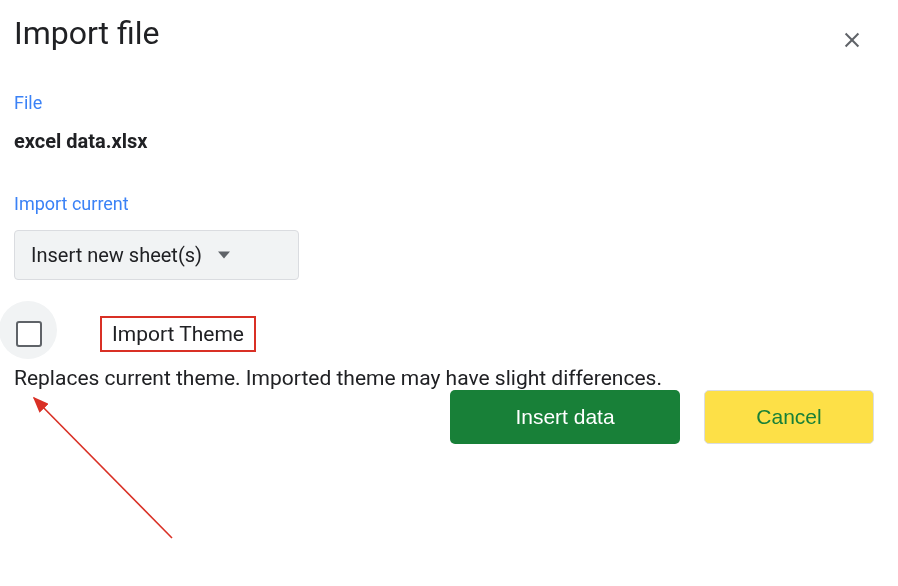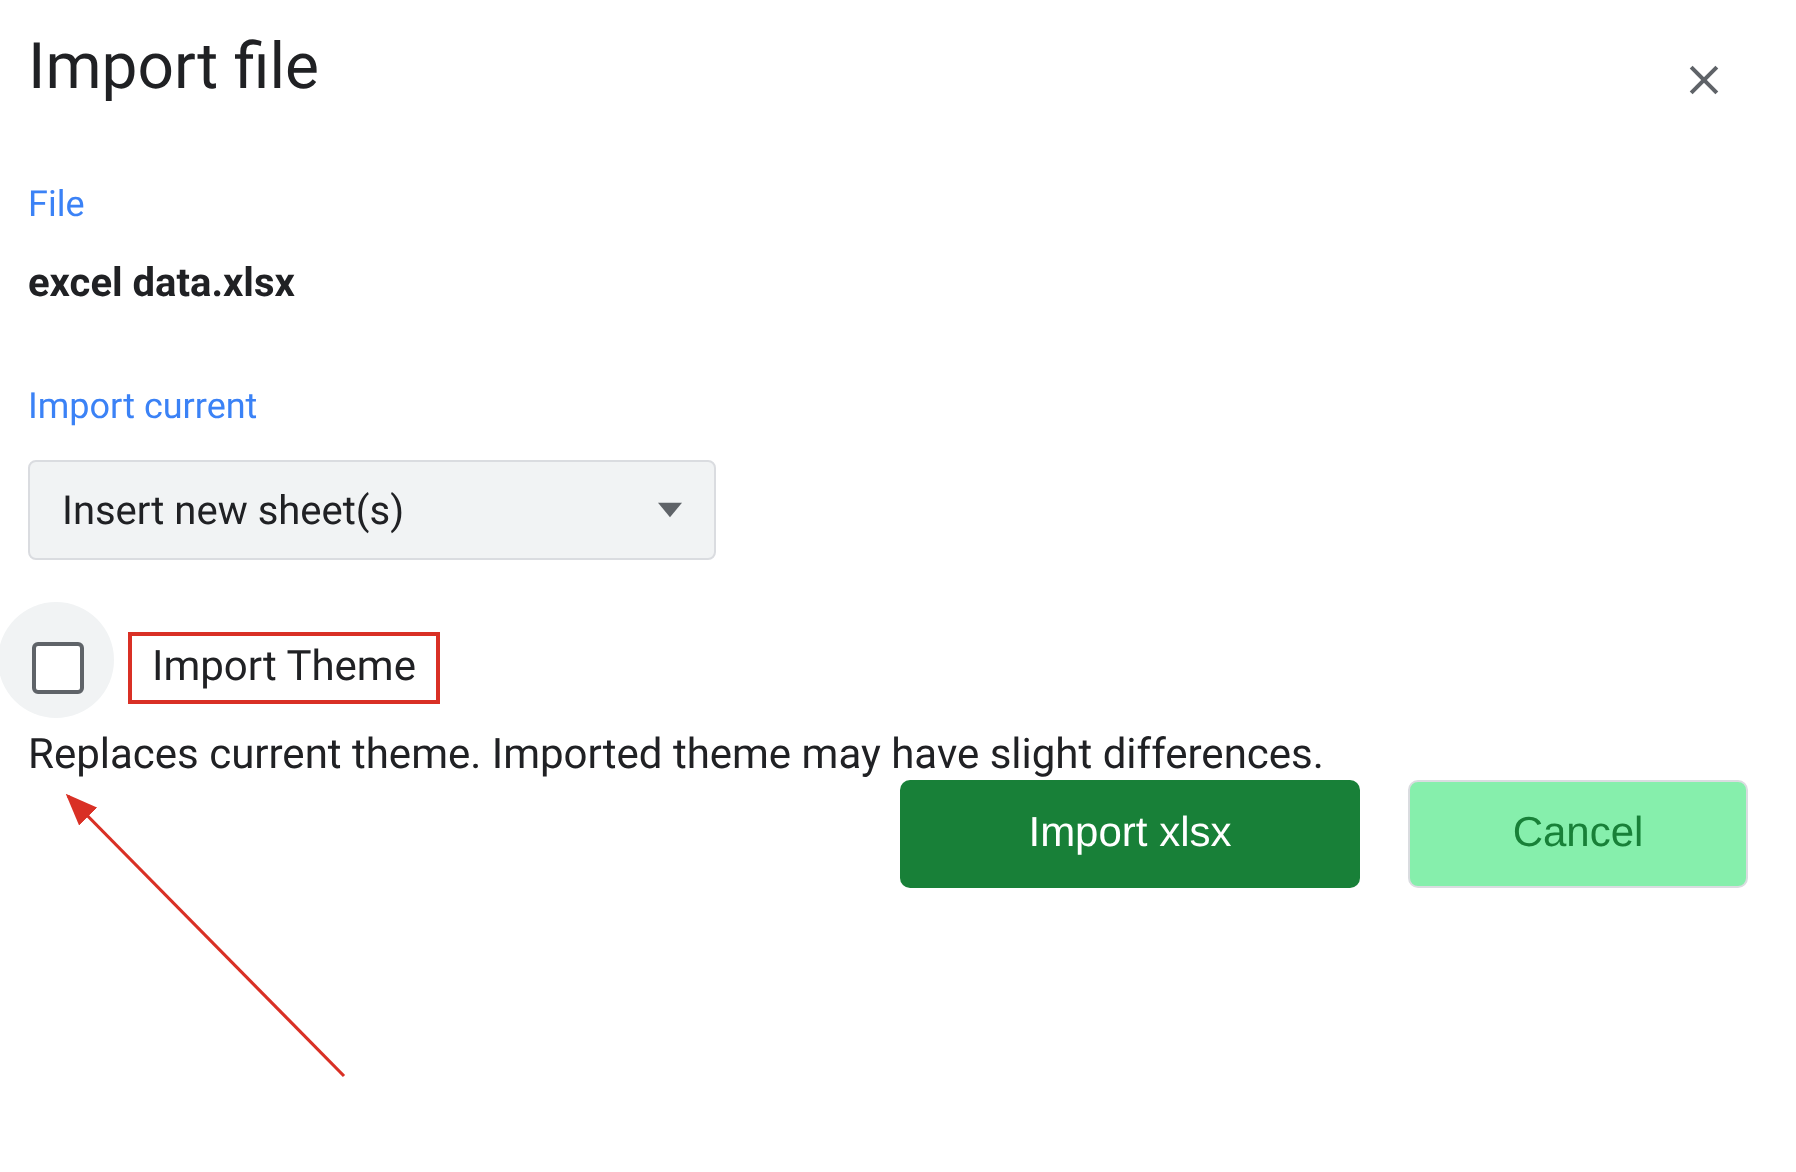--- a/index.html
+++ b/index.html
@@ -53,40 +53,40 @@
     }
     .dropdown {
       display: inline-flex;
       align-items: center;
       border: 1px solid #dadce0;
       background: #f1f3f4;
       border-radius: 4px;
       padding: 12px 16px;
       cursor: pointer;
       margin-bottom: 36px;
-      width: 344px;
-      justify-content: space-between;
+      width: 285px;
     }
     .dropdown-text {
       font-size: 20px;
       color: #202124;
     }
     .dropdown-caret {
       margin-left: 16px;
       color: #5f6368;
     }
     .dropdown-caret svg {
       width: 12px;
       height: 12px;
     }
     .checkbox-row {
       display: flex;
       align-items: center;
       margin-bottom: 14px;
       position: relative;
+      gap: 36px;
     }
     .checkbox-halo {
       position: absolute;
       left: -15px;
       top: -15px;
       width: 58px;
       height: 58px;
       border-radius: 50%;
       background: #f1f3f4;
       z-index: 0;
@@ -132,21 +132,21 @@
       border: none;
       min-width: 170px;
       text-align: center;
     }
     .btn-primary {
       background: #188038;
       color: #fff;
       min-width: 230px;
     }
     .btn-secondary {
-      background: #86efac;
+      background: #fde047;
       color: #188038;
       border: 1px solid #dadce0;
     }
     .arrow-annotation {
       position: absolute;
       pointer-events: none;
       z-index: 5;
     }
   </style>
 </head>
@@ -181,21 +181,21 @@
   <div class="checkbox-halo"></div>
   <div class="checkbox"></div>
   <div class="checkbox-label-box">
     <span class="checkbox-label">Import Theme</span>
   </div>
 </div>
 
 <div class="description">Replaces current theme. Imported theme may have slight differences.</div>
 
 <div class="button-row">
-  <button class="btn btn-primary">Import xlsx</button>
+  <button class="btn btn-primary">Insert data</button>
   <button class="btn btn-secondary">Cancel</button>
 </div>
 
 <svg class="arrow-annotation" style="left:22px; top:388px;" width="170" height="160">
   <defs>
     <marker id="arrowhead" markerWidth="10" markerHeight="8" refX="9" refY="4" orient="auto">
       <polygon points="0 0, 10 4, 0 8" fill="#d93025"></polygon>
     </marker>
   </defs>
   <line x1="150" y1="150" x2="12" y2="10" stroke="#d93025" stroke-width="1.6" marker-end="url(#arrowhead)"></line>

